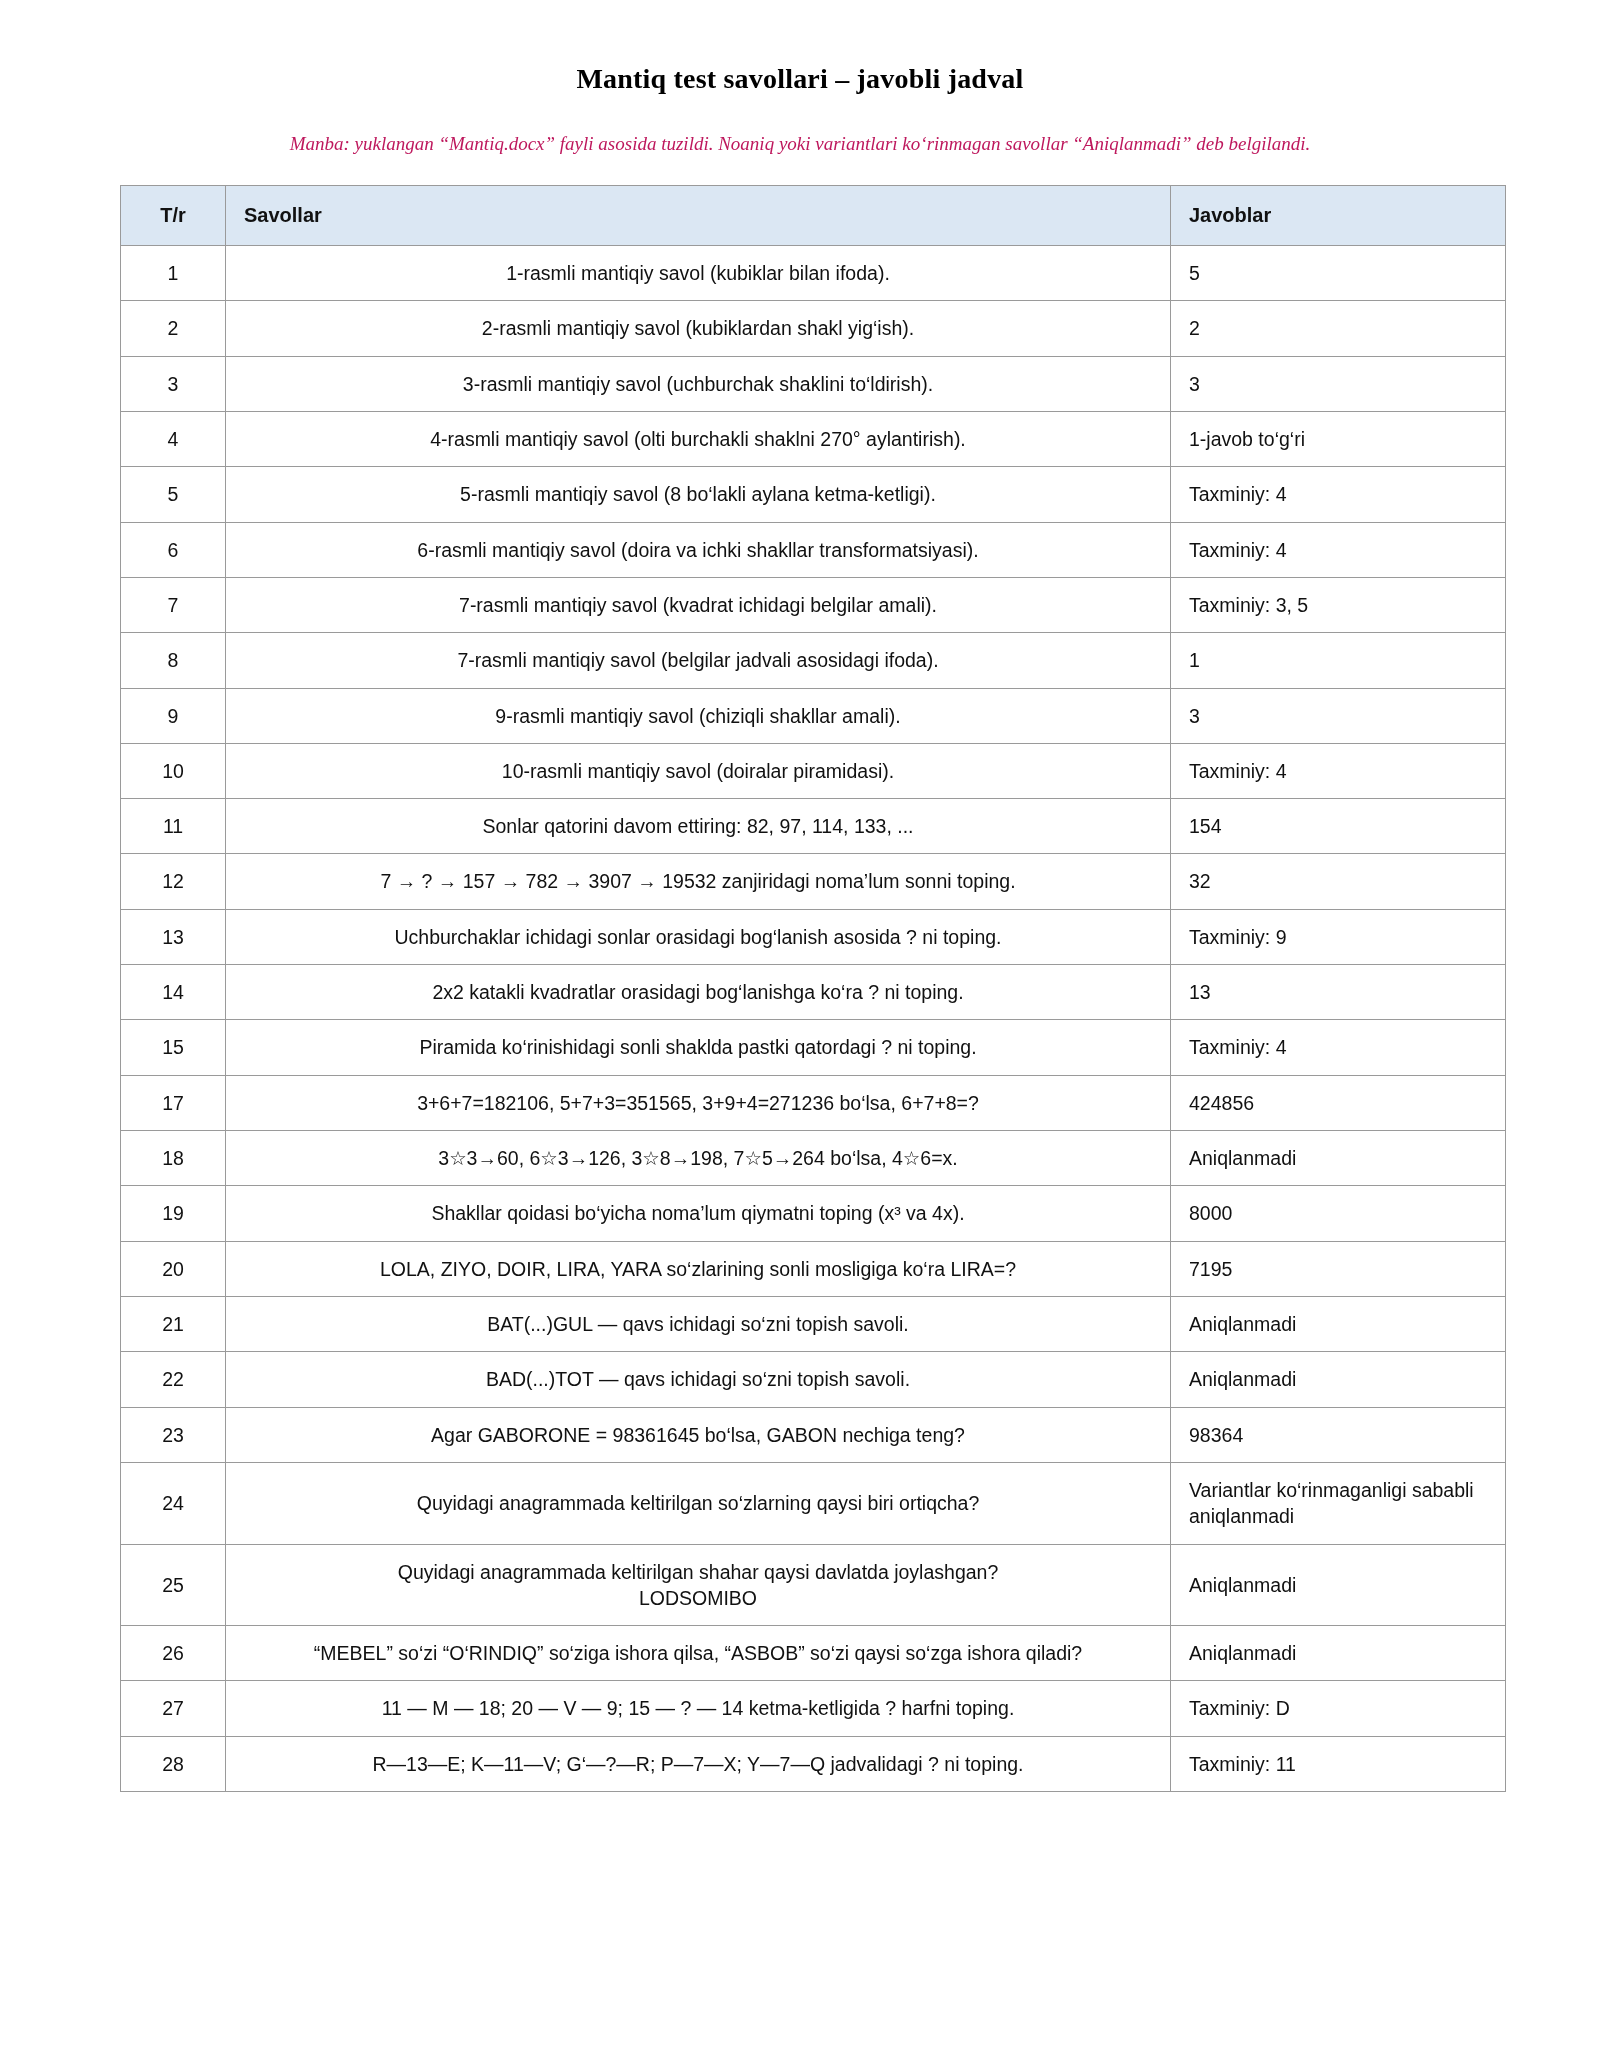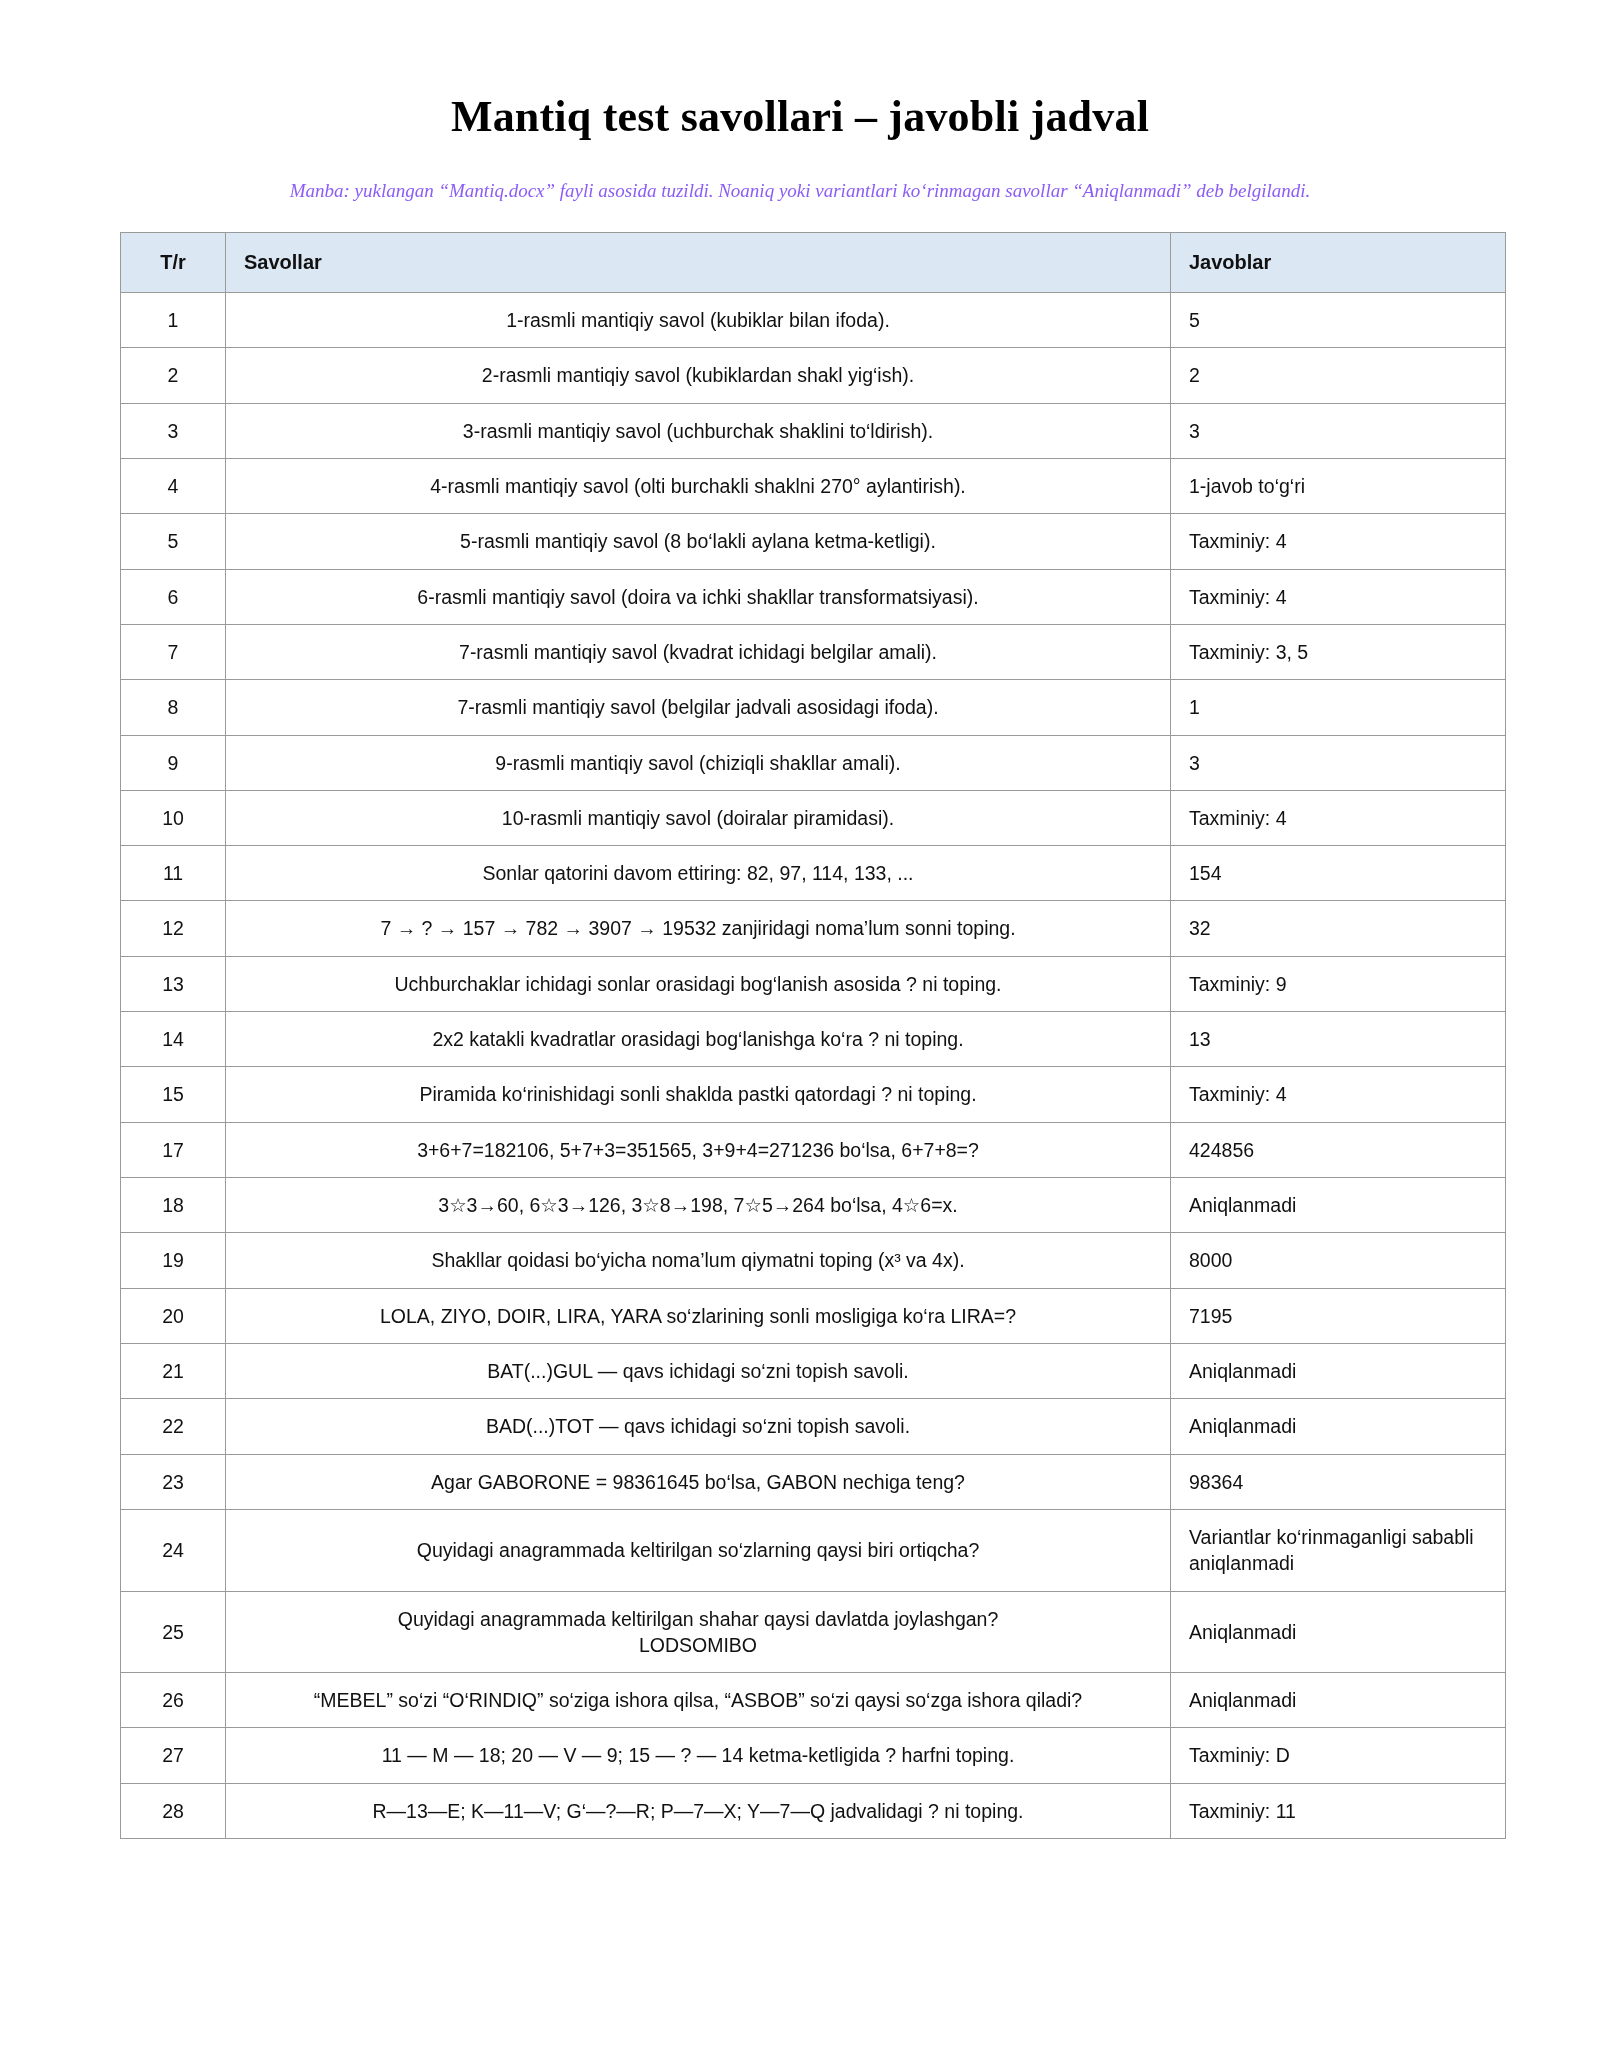--- a/index.html
+++ b/index.html
@@ -14,33 +14,33 @@
     color: #111111;
   }
   .page {
     width: 1600px;
     box-sizing: border-box;
     padding: 55px 120px 40px 120px;
   }
   .doc-title {
     font-family: "Liberation Serif", serif;
     font-weight: bold;
-    font-size: 44px;
-    text-align: center;
-    margin: 36px 0 0 0;
+    font-size: 28px;
+    text-align: center;
+    margin: 8px 0 0 0;
     letter-spacing: 0.2px;
     color: #000;
   }
   .doc-subtitle {
     font-family: "Liberation Serif", serif;
     font-style: italic;
     font-size: 19px;
     text-align: center;
     margin: 38px 0 30px 0;
-    color: #8b5cf6;
+    color: #be185d;
   }
   table.qa {
     width: 1385px;
     margin: 0 auto;
     border-collapse: collapse;
     table-layout: fixed;
     border: 1px solid #9a9a9a;
   }
   table.qa col.c-num { width: 105px; }
   table.qa col.c-q   { width: 945px; }

